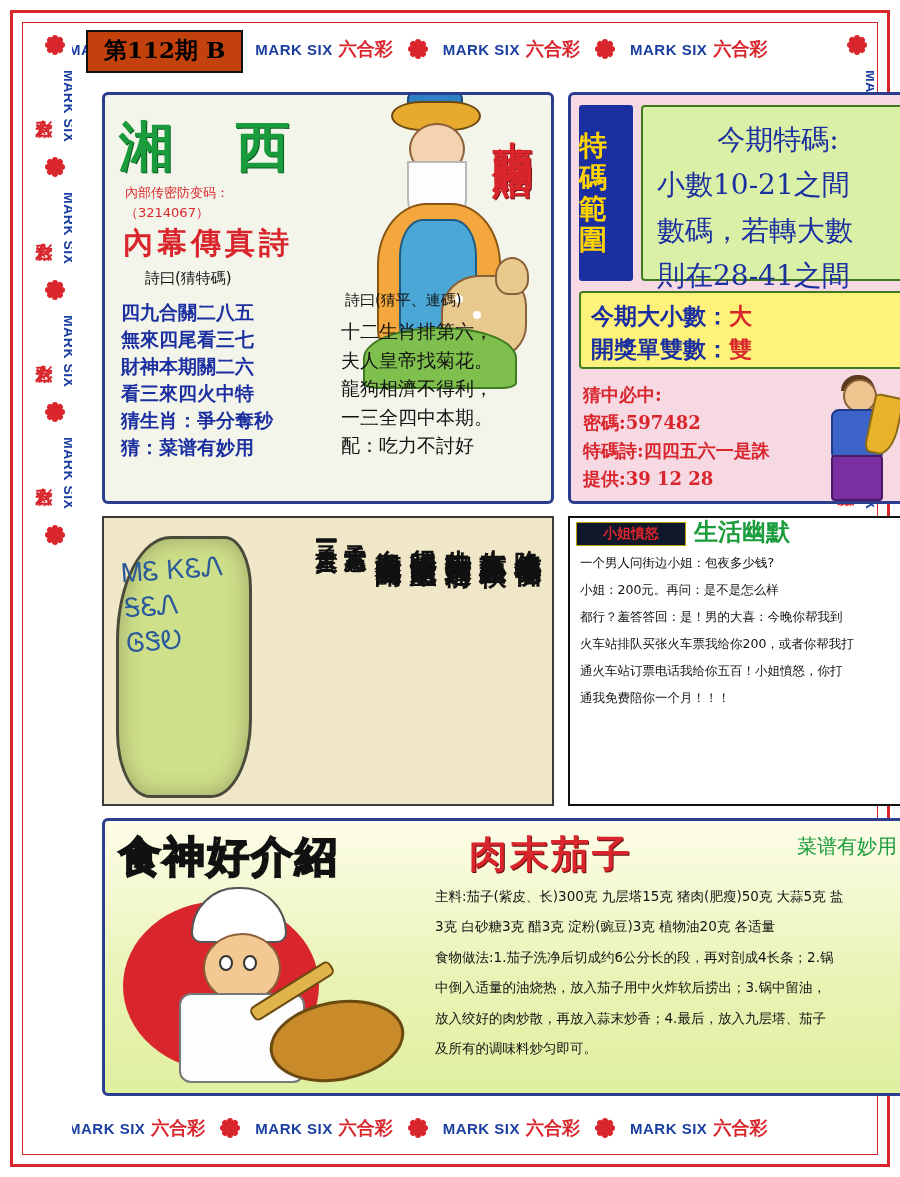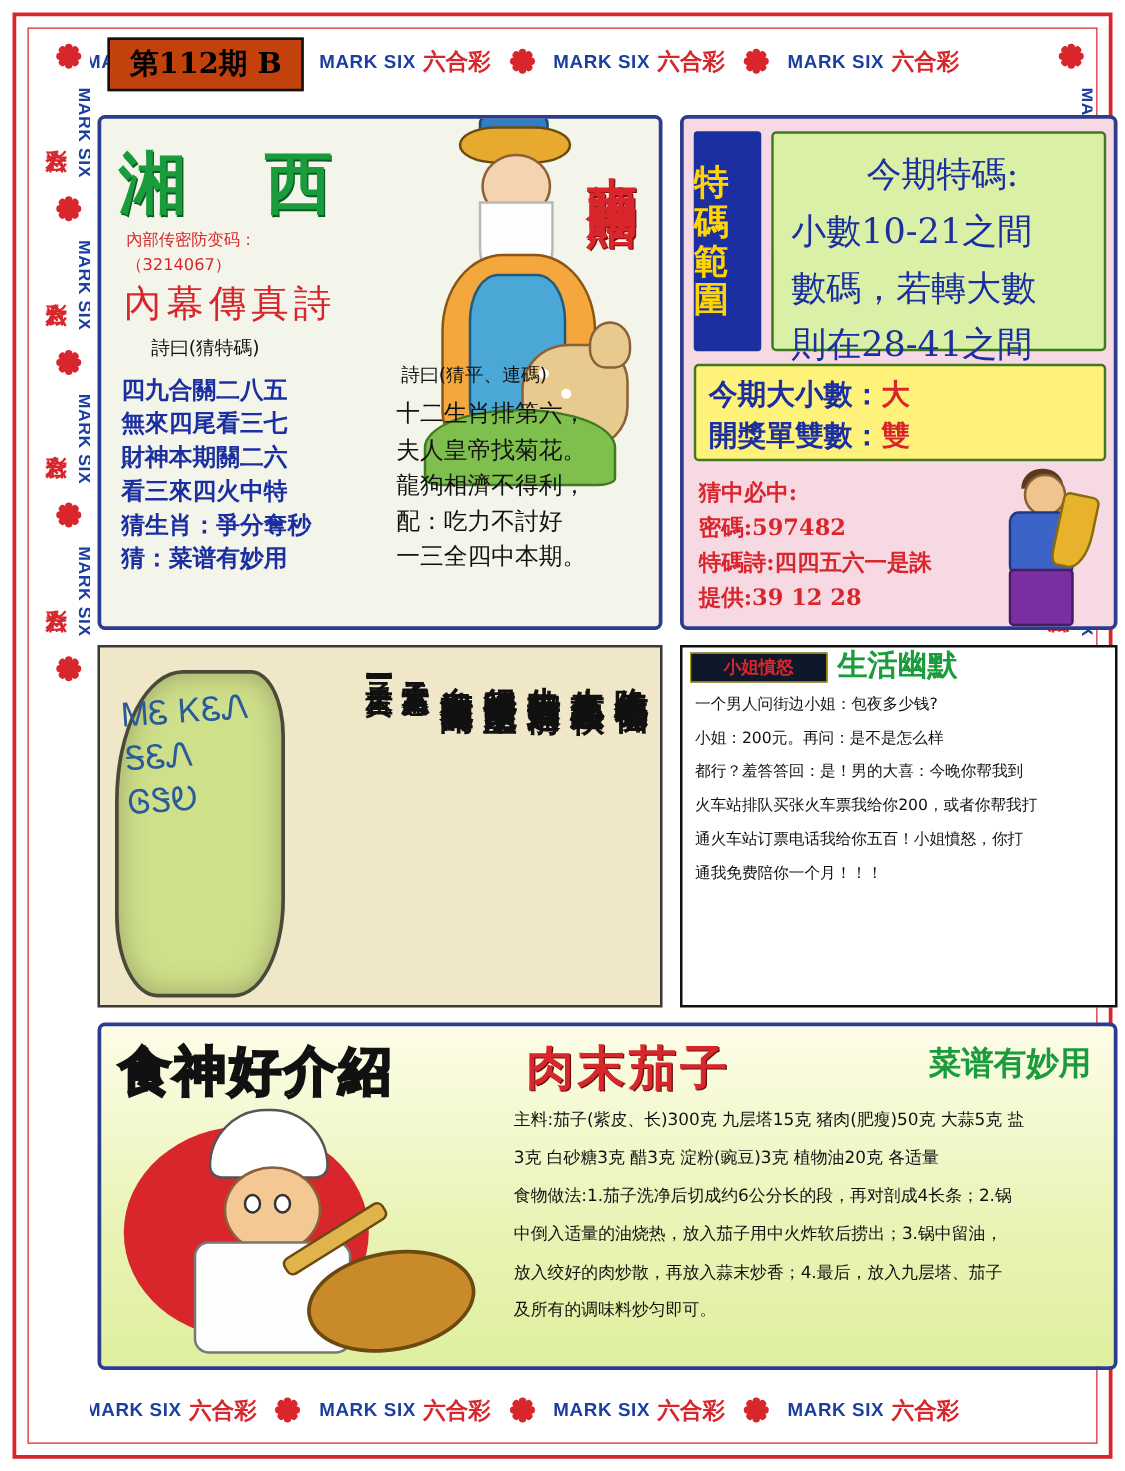--- a/index.html
+++ b/index.html
@@ -80,42 +80,42 @@
     position:absolute;left:8px;top:-48px;
     background:#c2410c;
     border:2px solid #111;
     color:#000;
     font-size:23px;font-weight:bold;
     padding:3px 16px 5px 16px;
     font-family:"DejaVu Serif","Liberation Serif",serif;
   }
 
   
-  .panel{position:absolute;box-sizing:border-box;}
+  .panel{position:absolute;box-sizing:border-box;margin-left:24px;}
   .p-left{
     left:0;top:14px;width:452px;height:412px;
     background:#f4f5ea;
     border:3px solid #2c3d8f;
     border-radius:6px;
     overflow:hidden;
   }
   .xiangxi{
     position:absolute;left:14px;top:16px;
     font-size:54px;font-weight:bold;color:#1a9c3c;
     letter-spacing:22px;
     font-family:"DejaVu Serif","Liberation Serif",serif;
     text-shadow:1px 1px 0 #0a5c22;
   }
   .secret{
     position:absolute;left:20px;top:88px;
     font-size:13px;color:#d8262c;line-height:1.5;
   }
   .neimu{
     position:absolute;left:18px;top:128px;
-    font-size:30px;font-weight:normal;color:#d8262c;
+    font-size:30px;font-weight:bold;color:#d8262c;
     letter-spacing:4px;
     font-family:"DejaVu Serif","Liberation Serif",serif;
   }
   .shiyue{
     position:absolute;left:40px;top:174px;
     font-size:15px;color:#111;
   }
   .poem-left{
     position:absolute;left:16px;top:204px;
     font-size:19px;color:#1b2fa0;line-height:1.42;
@@ -302,29 +302,29 @@
     background:linear-gradient(180deg,#fdfde8 0%,#e9f3b4 60%,#dff0a0 100%);
   }
   .shishen{
     position:absolute;left:14px;top:8px;
     font-size:42px;font-weight:bold;color:#ffe93a;
     -webkit-text-stroke:2px #111;
     letter-spacing:2px;
     font-family:"DejaVu Serif","Liberation Serif",serif;
   }
   .dish{
-    position:absolute;left:340px;top:8px;
+    position:absolute;left:364px;top:8px;
     font-size:38px;font-weight:bold;color:#d8262c;
     letter-spacing:3px;
     font-family:"DejaVu Serif","Liberation Serif",serif;
     text-shadow:1px 1px 0 #6b0d0d;
   }
   .caipu{
     position:absolute;right:18px;top:12px;
-    font-size:26px;font-weight:bold;color:#1a9c3c;
+    font-size:20px;font-weight:normal;color:#1a9c3c;
     font-family:"DejaVu Serif","Liberation Serif",serif;
   }
   .recipe{
     position:absolute;left:330px;top:60px;right:14px;
     font-size:13.5px;color:#111;line-height:2.25;
   }
   .recipe p{margin:0;}
   .chef{
     position:absolute;left:14px;top:62px;width:300px;height:206px;
   }
@@ -550,22 +550,22 @@
         <div>財神本期關二六</div>
         <div>看三來四火中特</div>
         <div>猜生肖：爭分奪秒</div>
         <div>猜：菜谱有妙用</div>
       </div>
       <div class="poem-right-title">詩曰(猜平、連碼)</div>
       <div class="poem-right">
         <div>十二生肖排第六，</div>
         <div>夫人皇帝找菊花。</div>
         <div>龍狗相濟不得利，</div>
+        <div>一三全四中本期。</div>
         <div>配：吃力不討好</div>
-        <div>一三全四中本期。</div>
       </div>
       <div class="jishen">吉神賜贈</div>
     </div>
 
     <div class="panel p-right">
       <div class="temako">特碼範圍</div>
       <div class="green-box">
         <div class="l1">今期特碼:</div>
         <div>小數10-21之間</div>
         <div>數碼，若轉大數</div>

